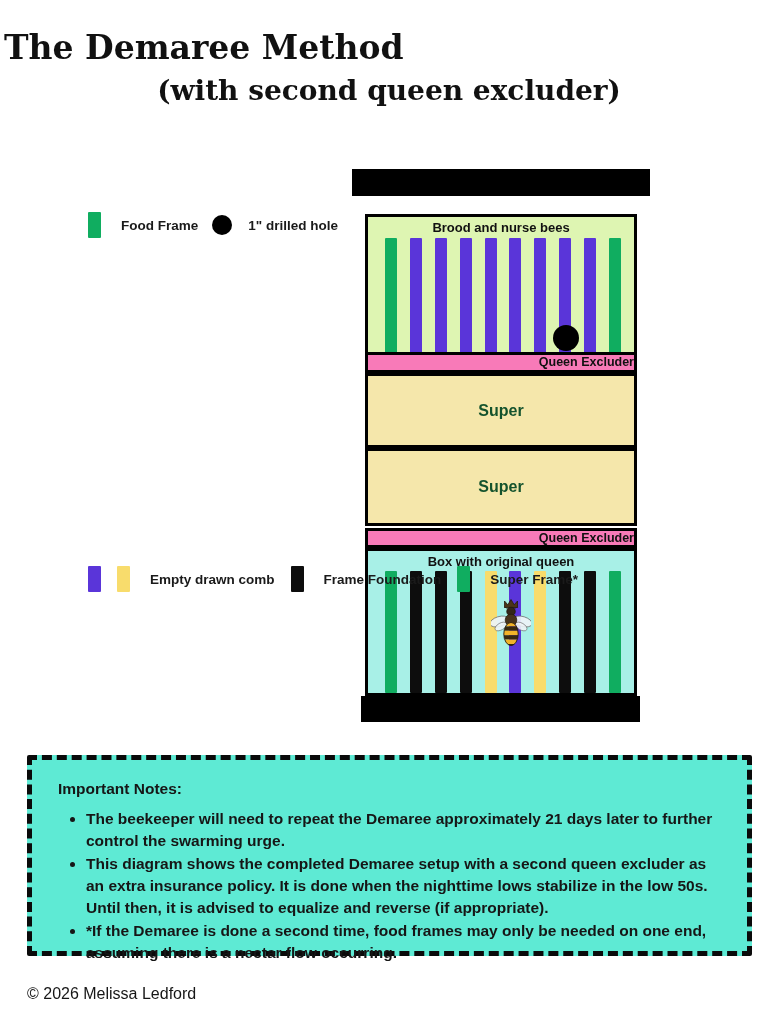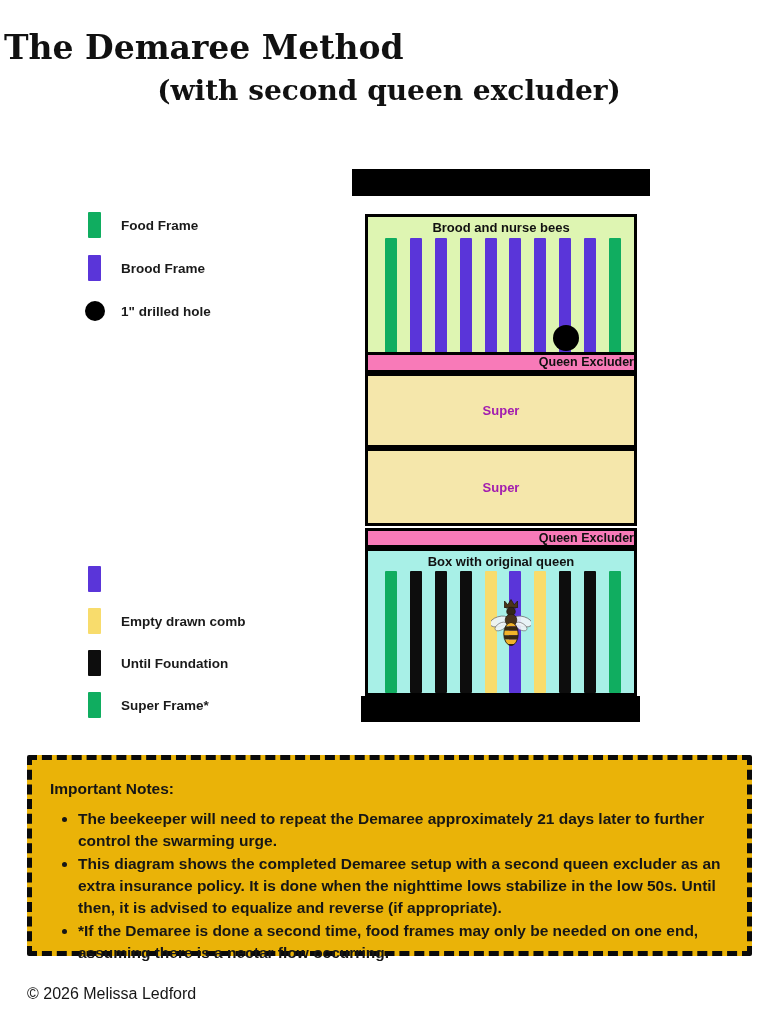--- a/index.html
+++ b/index.html
@@ -8,21 +8,21 @@
 
   
   .title{position:absolute;top:28px;left:4px;width:100%;text-align:left;
          font-family:"DejaVu Serif","Liberation Serif",serif;font-weight:700;
          font-size:33px;color:#111;}
   .subtitle{position:absolute;top:74px;left:0;width:100%;text-align:center;
          font-family:"DejaVu Serif","Liberation Serif",serif;font-weight:700;
          font-size:28px;color:#111;}
 
   
-  .legend{position:absolute;display:flex;flex-direction:column;gap:17px;}
+  .legend{position:absolute;display:flex;flex-direction:row;gap:17px;}
   .legend-top{left:88px;top:212px;}
   .legend-bottom{left:88px;top:566px;gap:16px;}
   .legend-row{display:flex;align-items:center;gap:20px;height:26px;}
   .swatch{width:13px;height:26px;border-radius:1px;flex:0 0 13px;}
   .swatch.circle{width:20px;height:20px;border-radius:50%;background:#000;flex:0 0 20px;margin-left:-3px;margin-right:-4px;}
   .legend-label{font-size:13.5px;font-weight:700;color:#1a1a1a;white-space:nowrap;}
 
   
   .hive-cover{position:absolute;left:352px;top:169px;width:298px;height:27px;background:#000;}
   .hive-bottom-bar{position:absolute;left:361px;top:696px;width:279px;height:26px;background:#000;}
@@ -30,55 +30,51 @@
   .hive-box,.excluder,.super{position:absolute;left:365px;width:272px;border:3px solid #000;box-sizing:border-box;}
   .top-box{top:196px;height:156px;background:#def5b2;margin-top:18px;}
   .excluder-1{top:352px;height:21px;background:#f87ab8;}
   .super-1{top:373px;height:75px;background:#f5e7ab;}
   .super-2{top:448px;height:78px;background:#f5e7ab;}
   .excluder-2{top:528px;height:20px;background:#f87ab8;}
   .bottom-box{top:548px;height:148px;background:#a8f0e7;}
 
   .box-label{height:21px;line-height:21px;text-align:center;font-size:13px;font-weight:700;color:#111;}
   .excluder span{display:block;height:15px;line-height:15px;text-align:right;font-size:12.5px;font-weight:700;color:#111;}
-  .super{display:flex;align-items:center;justify-content:center;font-size:13px;font-weight:700;color:#a21caf;}
+  .super{display:flex;align-items:center;justify-content:center;font-size:16px;font-weight:700;color:#14532d;}
 
   .frames{display:flex;justify-content:space-between;padding:0 13px 0 17px;}
   .top-box .frames{height:125px;}
   .bottom-box .frames{height:122px;margin-top:-1px;}
   .frame{width:12px;height:100%;border-radius:1px;}
 
   .drill-hole{position:absolute;left:185px;top:108px;width:26px;height:26px;border-radius:50%;background:#000;}
   .queen-bee{position:absolute;left:123px;top:47px;}
 
   
   .notes{position:absolute;left:27px;top:755px;width:725px;height:201px;box-sizing:border-box;
-         background:#eab308;border:5px dashed #0a0a0a;border-radius:2px;padding:20px 18px 0 18px;}
+         background:#5eead4;border:5px dashed #0a0a0a;border-radius:2px;padding:20px 18px 0 26px;}
   .notes-title{font-size:15.5px;font-weight:700;margin-bottom:10px;color:#161616;}
   .notes ul{margin:0;padding:0 6px 0 28px;}
   .notes li{font-size:15.5px;font-weight:700;line-height:1.4;color:#161616;margin-bottom:2px;}
 
   .copyright{position:absolute;left:27px;top:985px;font-size:16px;font-weight:400;color:#161616;}
 </style>
 </head>
 <body>
 
 <div class="page">
 
   <div class="title">The Demaree Method</div>
   <div class="subtitle">(with second queen excluder)</div>
 
   <div class="legend legend-top">
     <div class="legend-row">
       <span class="swatch" style="background: rgb(16, 173, 96);"></span>
       <span class="legend-label">Food Frame</span>
-    </div>
-    <div class="legend-row">
-      <span class="swatch" style="background: rgb(90, 53, 217);"></span>
-      <span class="legend-label">Brood Frame</span>
     </div>
     <div class="legend-row">
       <span class="swatch circle"></span>
       <span class="legend-label">1" drilled hole</span>
     </div>
   </div>
 
   <div class="hive-cover"></div>
 
   <div class="hive-box top-box">
@@ -164,21 +160,21 @@
   <div class="legend legend-bottom">
     <div class="legend-row">
       <span class="swatch" style="background: rgb(90, 53, 217);"></span>
     </div>
     <div class="legend-row">
       <span class="swatch" style="background: rgb(248, 220, 108);"></span>
       <span class="legend-label">Empty drawn comb</span>
     </div>
     <div class="legend-row">
       <span class="swatch" style="background: rgb(13, 13, 13);"></span>
-      <span class="legend-label">Until Foundation</span>
+      <span class="legend-label">Frame Foundation</span>
     </div>
     <div class="legend-row">
       <span class="swatch" style="background: rgb(16, 173, 96);"></span>
       <span class="legend-label">Super Frame*</span>
     </div>
   </div>
 
   <div class="notes">
     <div class="notes-title">Important Notes:</div>
     <ul>

